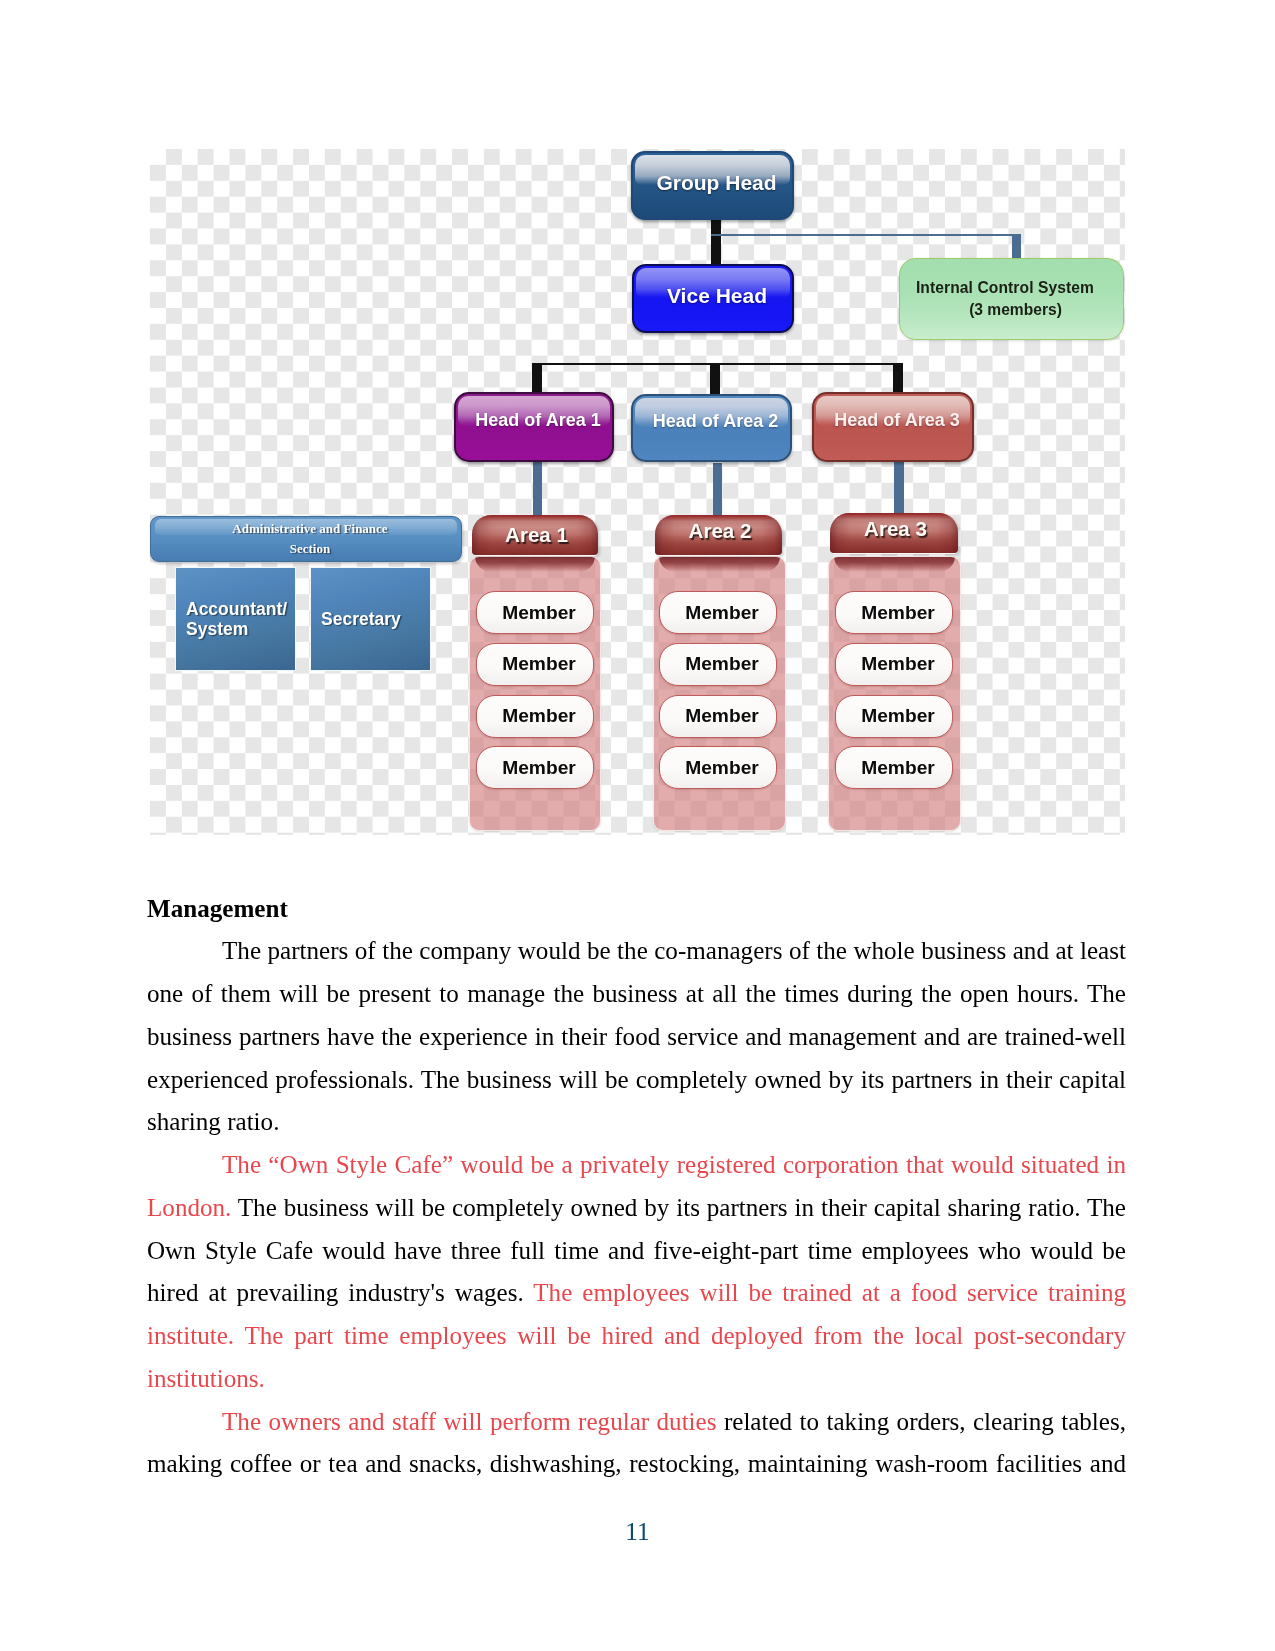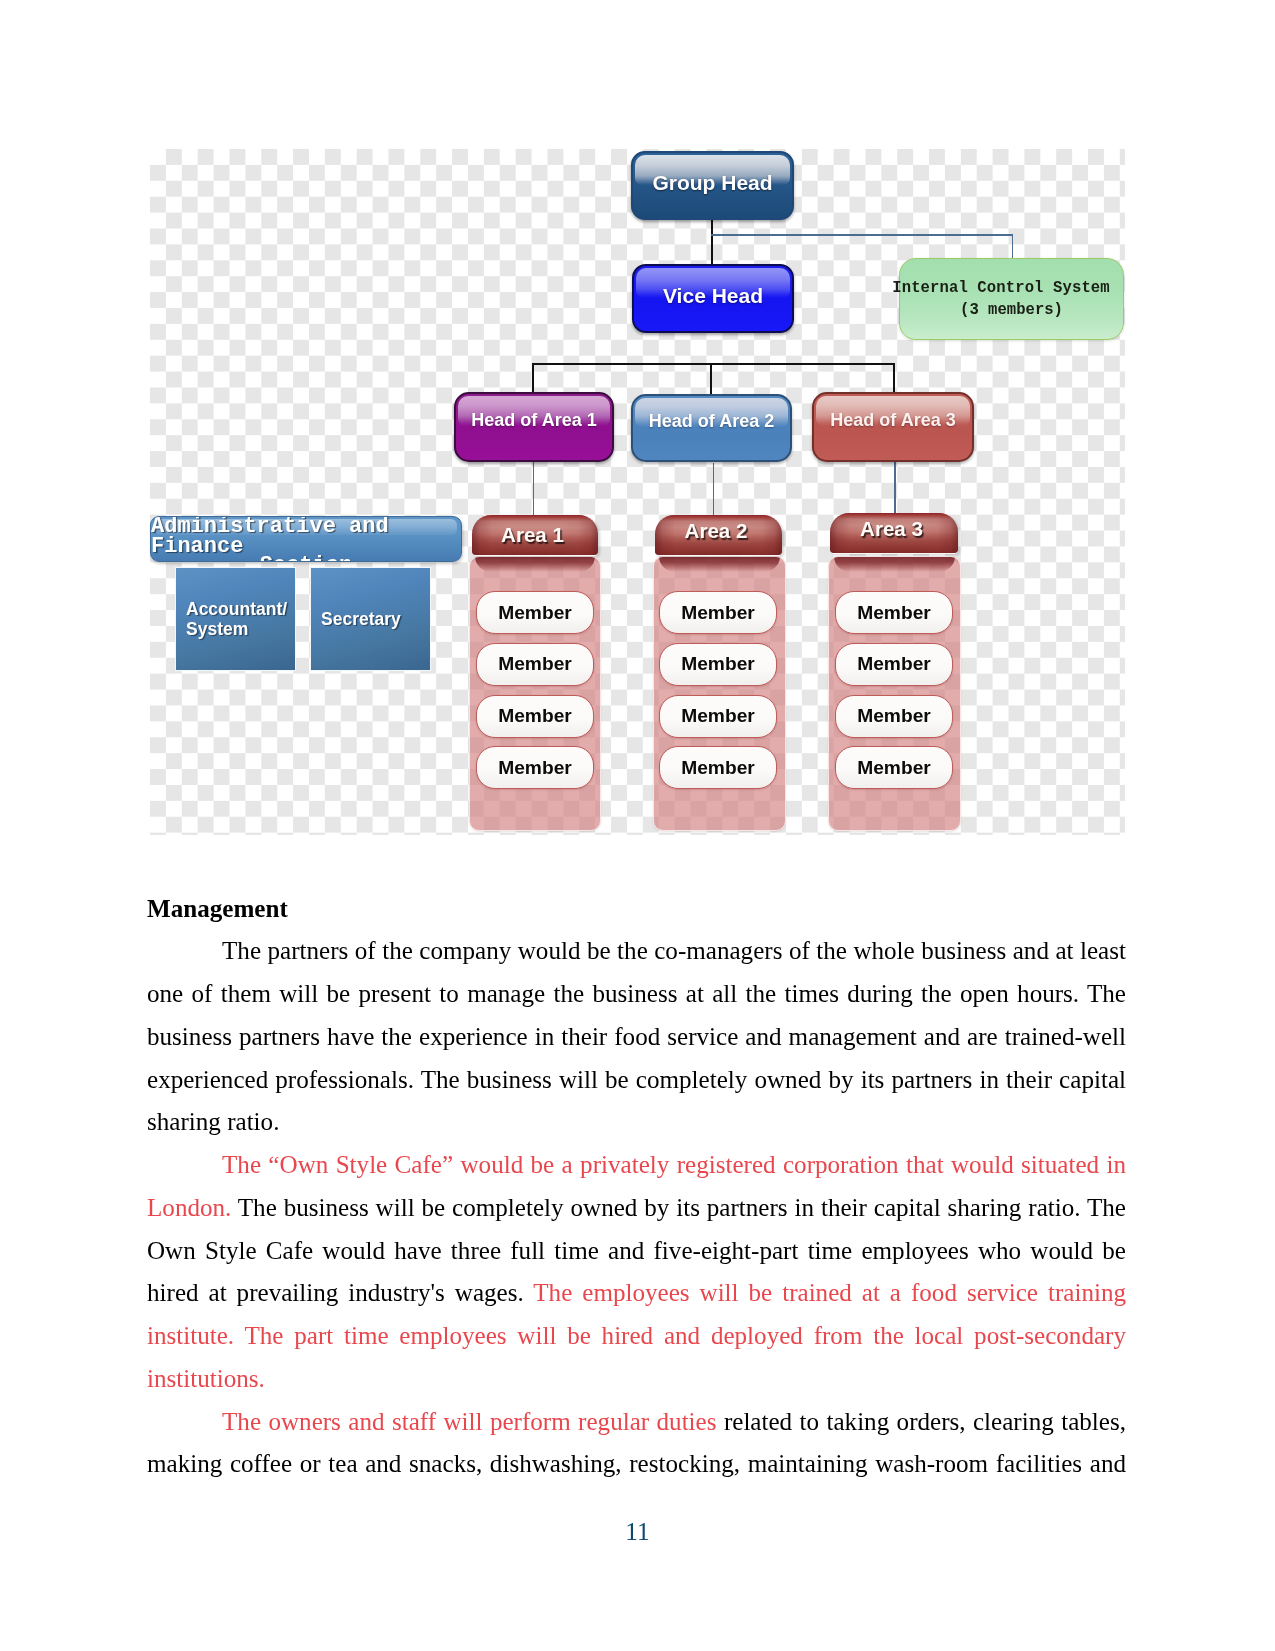--- a/index.html
+++ b/index.html
@@ -8,21 +8,21 @@
   .page{position:relative;width:1275px;height:1651px;overflow:hidden;}
 
   
   .chart{position:absolute;left:150px;top:149px;width:975px;height:686px;
     background-color:#ffffff;
     background-image:
       conic-gradient(#e6e6e6 25%, #ffffff 0 50%, #e6e6e6 0 75%, #ffffff 0);
     background-size:31.8px 31.8px;
     background-position:0px 0px;
   }
-  .chart > *{position:absolute;}
+  .chart > *{position:absolute;padding-left:8px;}
 
   .node{box-sizing:border-box;display:flex;align-items:center;justify-content:center;
     text-align:center;font-family:"Liberation Sans",sans-serif;font-weight:bold;color:#fff;
     line-height:1.12;white-space:nowrap;}
 
   
   .ln{background:#111;}
   .ln-blue{background:#4c6d92;}
 
   
@@ -48,21 +48,21 @@
     box-shadow:0 2px 3px rgba(0,0,0,.35);
     text-shadow:0 1px 2px rgba(0,0,0,.45);}
   .n-vice::before{background:linear-gradient(180deg,
      rgba(152,153,247,.96) 0%, rgba(128,129,245,.93) 38%,
      rgba(92,93,242,.76) 72%, rgba(55,56,240,.33) 92%, rgba(30,30,238,0) 100%);}
 
   .n-ics{left:749px;top:108.5px;width:225px;height:82.5px;border-radius:17px;
     border:1.6px solid #9bcb63;color:#1b2016;font-size:15.6px;font-weight:bold;
     flex-direction:column;
     background:linear-gradient(180deg,#a3dfae 0%,#a8e1b3 40%,#b6e6be 72%,#c9edcd 100%);
-    box-shadow:0 1px 3px rgba(0,0,0,.14);font-family:Liberation Mono, monospace;}
+    box-shadow:0 1px 3px rgba(0,0,0,.14);}
   .n-ics span{display:block;line-height:22px;}
   .n-ics span:first-child{margin-right:21px;letter-spacing:.1px;}
 
   .n-h1{left:304px;top:243px;width:160px;height:70px;border-radius:15px;
     border:2.5px solid #3c0c3f;font-size:18px;background:#8f0f8f;
     background-image:linear-gradient(180deg,#8c1d8c 0%,#900f90 55%,#980f98 100%);
     box-shadow:0 2px 3px rgba(0,0,0,.35);text-shadow:0 1px 2px rgba(0,0,0,.4);}
   .n-h1::before{background:linear-gradient(180deg,
      rgba(216,172,214,.96) 0%, rgba(208,160,208,.94) 32%,
      rgba(186,122,188,.84) 66%, rgba(160,66,163,.42) 90%, rgba(145,22,145,0) 100%);}
@@ -104,22 +104,22 @@
     border-radius:0 0 20px 20px;}
   .member{position:absolute;box-sizing:border-box;height:43px;border-radius:19px;
     border:1.4px solid #bf5b58;background:linear-gradient(180deg,#fdfcfa 0%,#fbfaf8 58%,#f1f0ee 100%);
     display:flex;align-items:center;justify-content:center;
     font-family:"Liberation Sans",sans-serif;font-weight:bold;font-size:19.2px;color:#0b0b0b;
     box-shadow:0 1px 2px rgba(120,40,40,.22);}
 
   
   .admin-head{position:absolute;box-sizing:border-box;overflow:hidden;
     border-radius:9px;border:1.3px solid #3f6c99;
-    display:flex;flex-direction:column;align-items:center;justify-content:space-between;
-    font-family:Liberation Mono, monospace;font-weight:bold;font-size:22px;color:#ffffff;
+    display:flex;flex-direction:column;align-items:center;justify-content:center;
+    font-family:Liberation Serif, serif;font-weight:bold;font-size:13px;color:#ffffff;
     background:linear-gradient(180deg,#5e96c8 0%,#5a92c5 40%,#5189bd 66%,#4a80b5 88%,#477cb1 100%);
     text-shadow:1.4px 1.4px 1px rgba(0,0,0,.5);box-shadow:1px 2px 3px rgba(0,0,0,.2);}
   .admin-head span{display:block;line-height:19.6px;position:relative;z-index:2;}
   .admin-head::before{content:"";position:absolute;left:4px;right:4px;top:2px;height:16px;
     border-radius:6px 6px 5px 5px;z-index:1;
     background:linear-gradient(180deg,rgba(255,255,255,.38) 0%,rgba(255,255,255,.22) 55%,rgba(255,255,255,.05) 100%);}
   .admin-cell{position:absolute;box-sizing:border-box;
     display:flex;align-items:center;justify-content:flex-start;
     font-family:"Liberation Sans",sans-serif;font-weight:bold;font-size:17.5px;color:#ffffff;
     background:linear-gradient(165deg,#5d92c5 0%,#5085bb 30%,#45769f 72%,#3a6690 100%);

